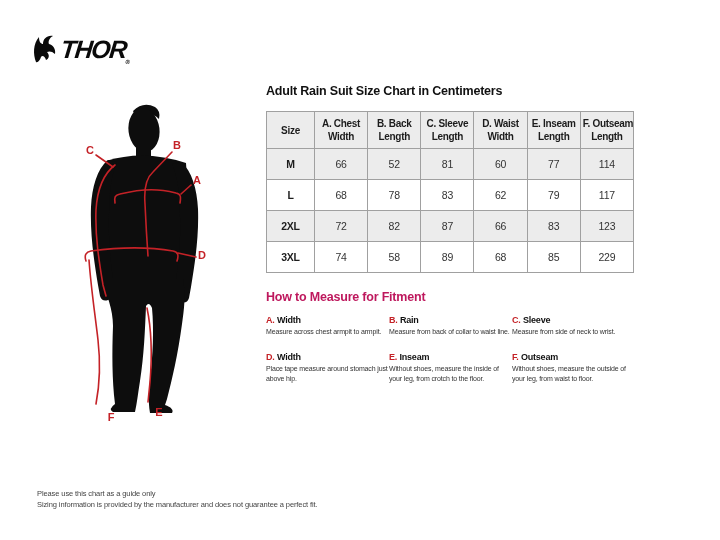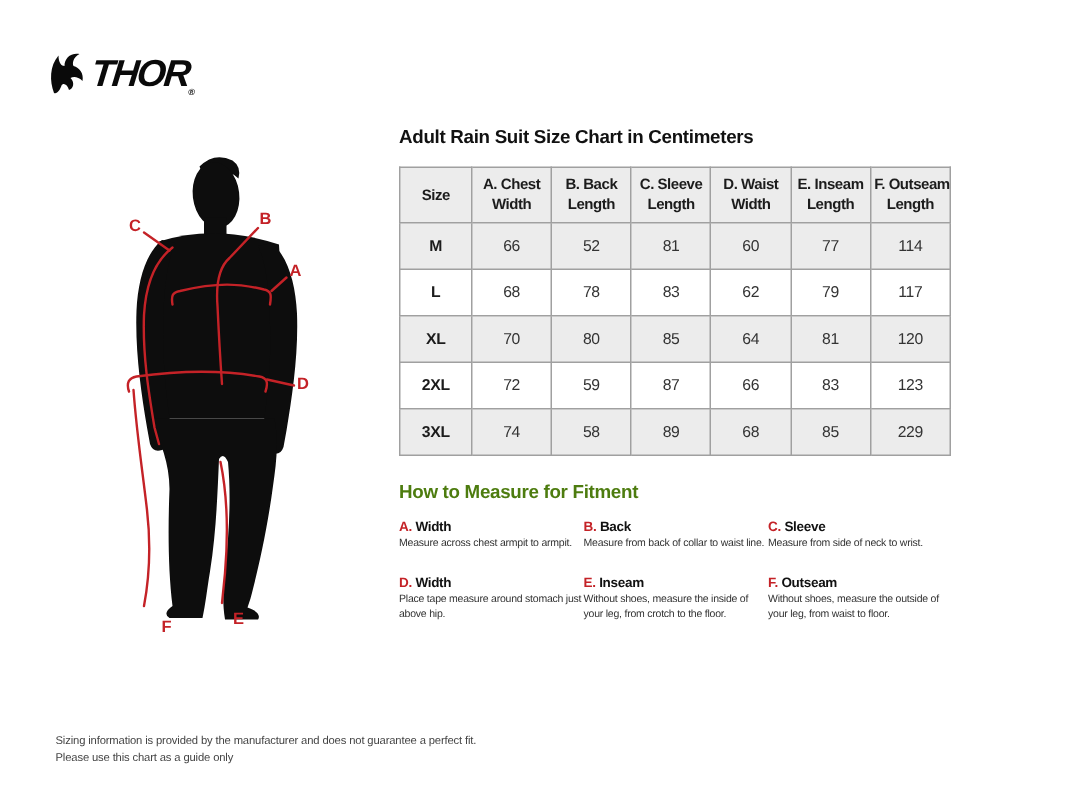--- a/index.html
+++ b/index.html
@@ -27,21 +27,21 @@
   table.size-chart col.c-size{width:48px;}
   table.size-chart th,table.size-chart td{border:1px solid #a0a0a0;text-align:center;
     vertical-align:middle;padding:0 2px;}
   table.size-chart thead th{height:36px;background:#ececec;font-size:10px;font-weight:bold;
     letter-spacing:-0.3px;color:#1c1c1c;line-height:1.3;}
   table.size-chart thead th .hl{white-space:nowrap;}
   table.size-chart tbody td{height:30px;font-size:10.5px;color:#333;}
   table.size-chart tbody td.size-cell{font-weight:bold;color:#1c1c1c;}
   table.size-chart tbody tr:nth-child(odd){background:#ececec;}
 
-  .howto-title{font-size:12.5px;font-weight:bold;margin:17px 0 11px 0;color:#4d7c0f;}
+  .howto-title{font-size:12.5px;font-weight:bold;margin:17px 0 11px 0;color:#be185d;}
   .measure-grid{display:grid;grid-template-columns:122px 122px 122px;column-gap:1px;row-gap:15px;}
   .m-label{font-size:9px;font-weight:bold;color:#111;white-space:nowrap;}
   .m-letter{color:#c42227;}
   .m-desc{font-size:7px;letter-spacing:-0.15px;line-height:1.45;color:#333;margin-top:2px;}
 
   
   .footer{position:absolute;left:37px;top:489px;font-size:7.5px;line-height:1.45;
           color:#444;letter-spacing:-0.1px;}
 </style>
 </head>
@@ -156,32 +156,23 @@
         <tr>
           <td class="size-cell">L</td>
           <td>68</td>
           <td>78</td>
           <td>83</td>
           <td>62</td>
           <td>79</td>
           <td>117</td>
         </tr>
         <tr>
-          <td class="size-cell">XL</td>
-          <td>70</td>
-          <td>80</td>
-          <td>85</td>
-          <td>64</td>
-          <td>81</td>
-          <td>120</td>
-        </tr>
-        <tr>
           <td class="size-cell">2XL</td>
           <td>72</td>
-          <td>59</td>
+          <td>82</td>
           <td>87</td>
           <td>66</td>
           <td>83</td>
           <td>123</td>
         </tr>
         <tr>
           <td class="size-cell">3XL</td>
           <td>74</td>
           <td>58</td>
           <td>89</td>
@@ -193,21 +184,21 @@
     </table>
 
     <h3 class="howto-title">How to Measure for Fitment</h3>
 
     <div class="measure-grid">
       <div>
         <div class="m-label"><span class="m-letter">A.</span> <span>Width</span></div>
         <div class="m-desc">Measure across chest armpit to armpit.</div>
       </div>
       <div>
-        <div class="m-label"><span class="m-letter">B.</span> <span>Back</span></div>
+        <div class="m-label"><span class="m-letter">B.</span> <span>Rain</span></div>
         <div class="m-desc">Measure from back of collar to waist line.</div>
       </div>
       <div>
         <div class="m-label"><span class="m-letter">C.</span> <span>Sleeve</span></div>
         <div class="m-desc">Measure from side of neck to wrist.</div>
       </div>
       <div>
         <div class="m-label"><span class="m-letter">D.</span> <span>Width</span></div>
         <div class="m-desc">Place tape measure around stomach just above hip.</div>
       </div>
@@ -216,17 +207,17 @@
         <div class="m-desc">Without shoes, measure the inside of your leg, from crotch to the floor.</div>
       </div>
       <div>
         <div class="m-label"><span class="m-letter">F.</span> <span>Outseam</span></div>
         <div class="m-desc">Without shoes, measure the outside of your leg, from waist to floor.</div>
       </div>
     </div>
   </div>
 
   <div class="footer">
+    <div>Please use this chart as a guide only</div>
     <div>Sizing information is provided by the manufacturer and does not guarantee a perfect fit.</div>
-    <div>Please use this chart as a guide only</div>
   </div>
 
 </div>
 
 </body></html>

